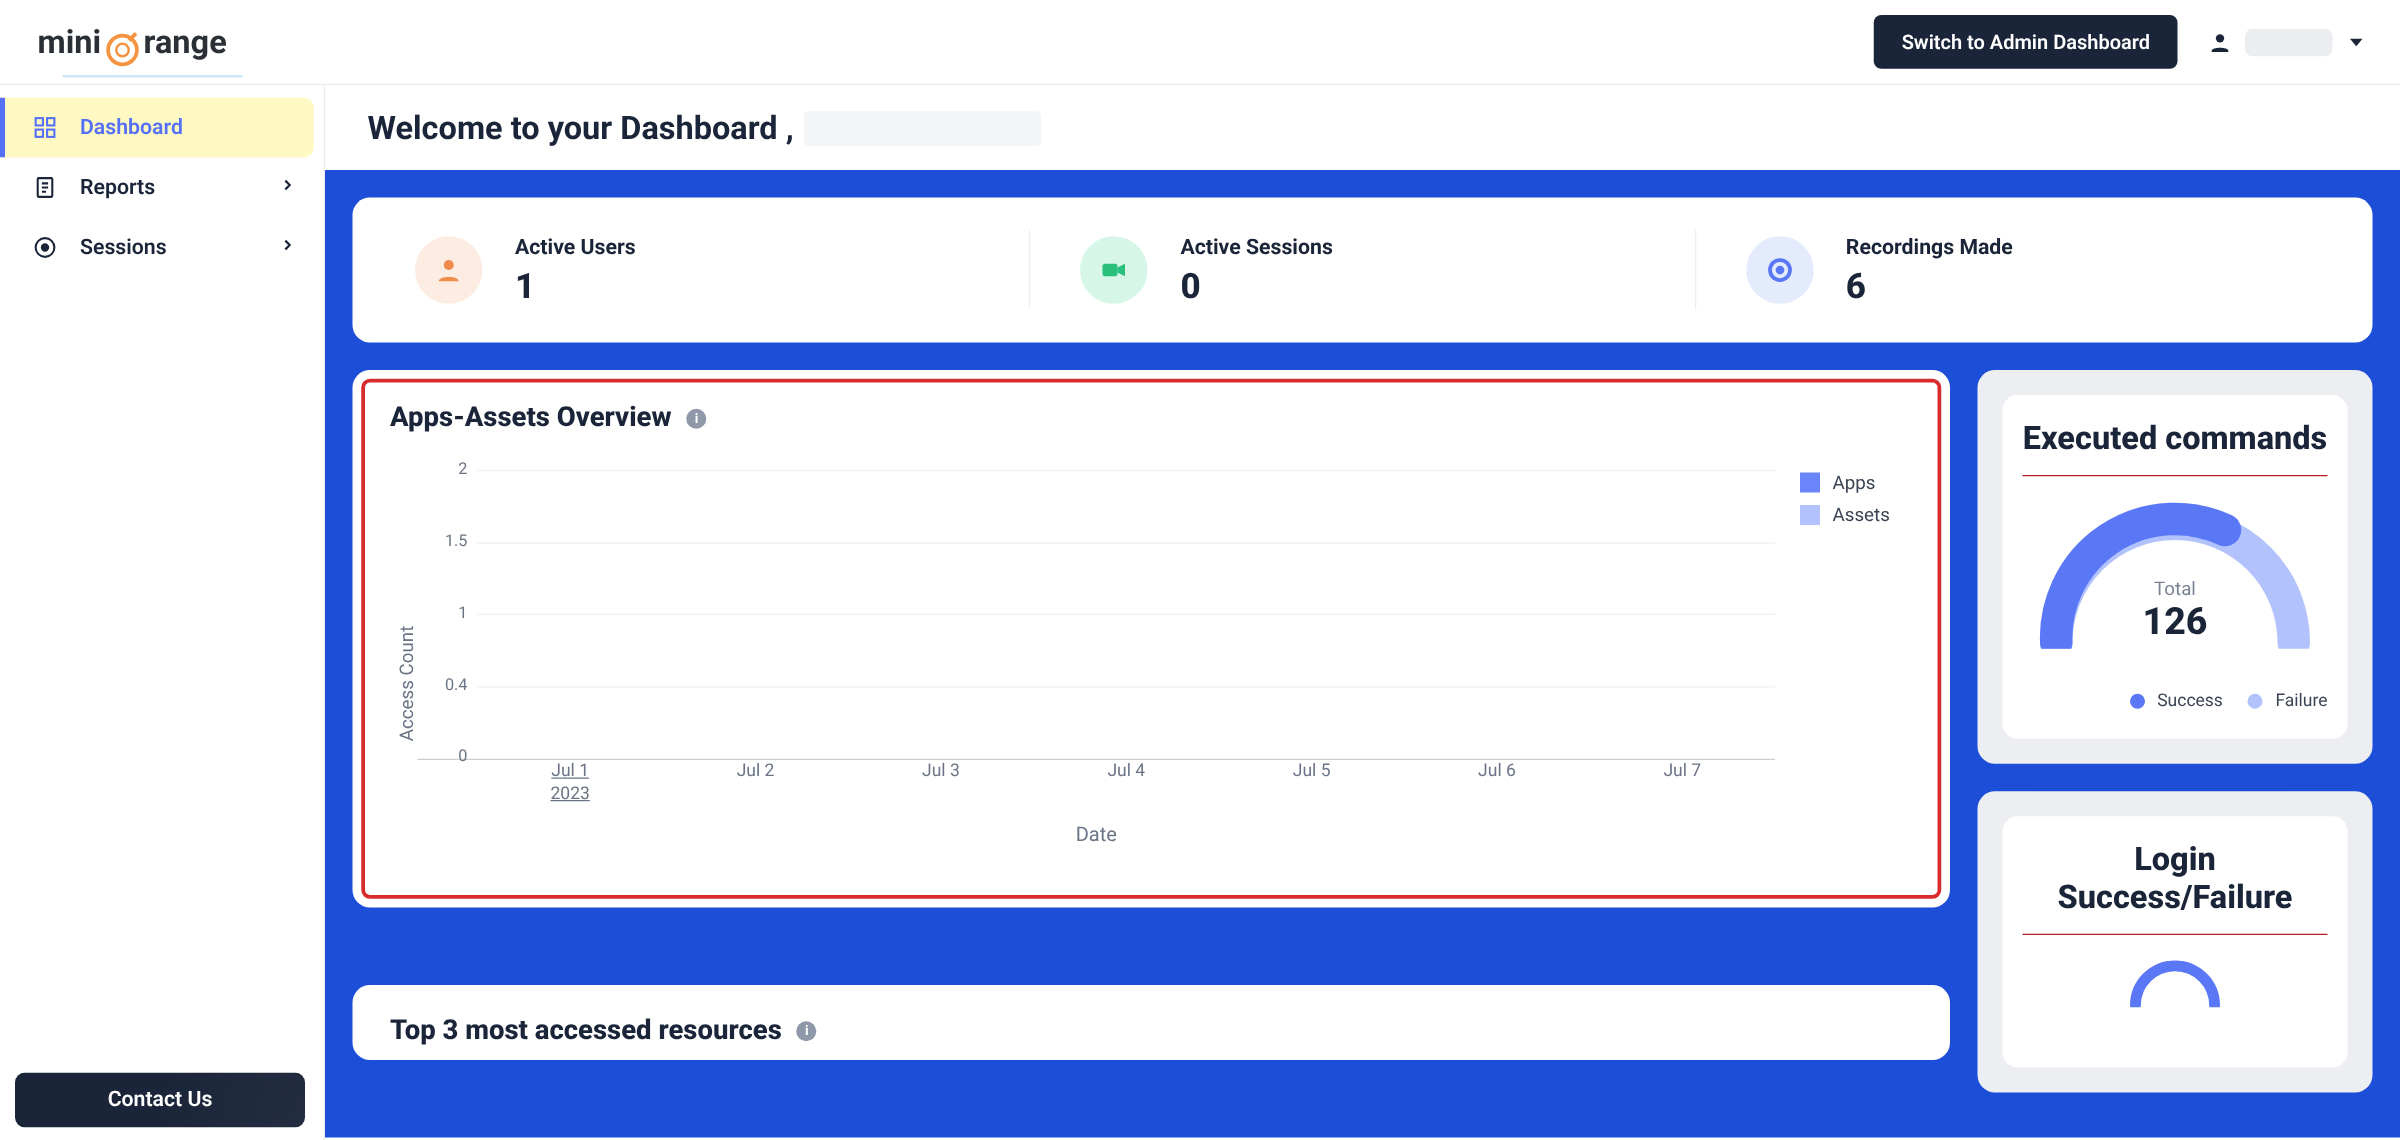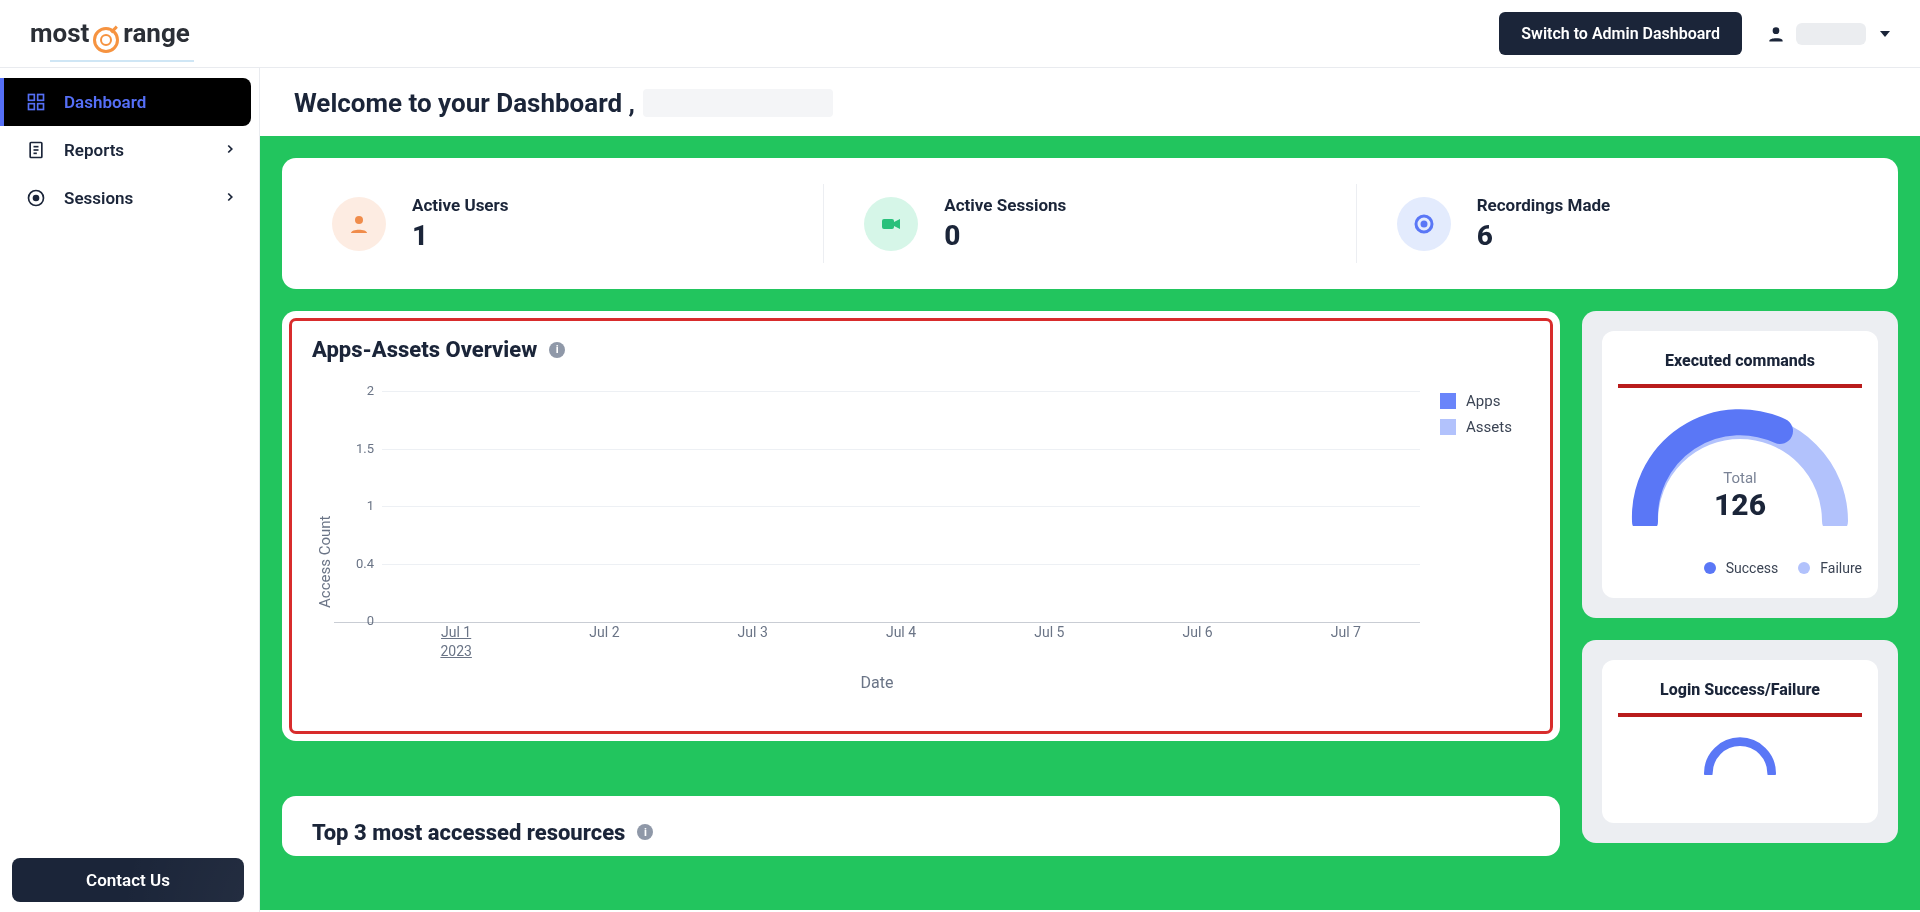--- a/index.html
+++ b/index.html
@@ -16,30 +16,30 @@
   .user-area { display: flex; align-items: center; margin-left: 24px; gap: 10px; }
   .user-icon-wrap { width: 20px; height: 20px; display:flex; align-items:center; justify-content:center;}
   .user-name-chip { background: #ebedf0; border-radius: 6px; padding: 6px 14px; min-width: 70px; min-height: 22px; }
   .caret-down { width: 0; height: 0; border-left: 5px solid transparent; border-right: 5px solid transparent; border-top: 6px solid #1b2539; margin-left: 4px; }
 
   
   .shell { display: flex; height: calc(912px - 68px); }
   .sidebar { width: 260px; border-right: 1px solid #e9ebef; padding-top: 8px; position: relative; }
   .nav-search-underline { height: 2px; width: 144px; background: #cfe6f5; margin: -16px 0 16px 50px; }
   .nav-item { display: flex; align-items: center; gap: 18px; padding: 14px 22px; font-size: 17px; font-weight: 600; color: #1b2539; cursor: pointer; border-left: 4px solid transparent; position: relative; }
-  .nav-item.active { background: #000000; color: #556ff6; border-left-color: #556ff6; border-radius: 0 8px 8px 0; margin-right: 8px; }
+  .nav-item.active { background: #fef9c3; color: #556ff6; border-left-color: #556ff6; border-radius: 0 8px 8px 0; margin-right: 8px; }
   .nav-item .chev { margin-left: auto; color: #1b2539; }
   .nav-icon { width: 20px; height: 20px; display:flex; align-items:center; justify-content:center; }
   .contact-us { position: absolute; bottom: 10px; left: 12px; width: 232px; background: #1b2539; color: #fff; text-align: center; padding: 12px 0; border-radius: 8px; font-weight: 600; font-size: 17px; cursor: pointer; background-image: radial-gradient(circle at 120% 120%, rgba(255,255,255,0.05) 0, transparent 60%);}
   
   .main { flex: 1; background: #fff; overflow: hidden; }
   .welcome { padding: 20px 34px 18px; font-size: 26px; font-weight: 700; color: #1b2539; display:flex; align-items:center; gap:8px;}
   .welcome .redact { display:inline-block; background:#f4f5f7; width:190px; height:28px; border-radius:4px; }
 
-  .content { background: #22c55e; padding: 22px; display: grid; grid-template-columns: 1fr 316px; grid-template-rows: auto auto auto; gap: 22px; height: calc(100% - 70px); }
+  .content { background: #1d4ed8; padding: 22px; display: grid; grid-template-columns: 1fr 316px; grid-template-rows: auto auto auto; gap: 22px; height: calc(100% - 70px); }
   
   
   .stats-row { grid-column: 1 / -1; background: #fff; border-radius: 14px; display: flex; padding: 26px 10px; }
   .stat { flex: 1; display: flex; align-items: center; gap: 26px; padding: 0 40px; }
   .stat + .stat { border-left: 1px solid #eceef2; }
   .stat-icon { width: 54px; height: 54px; border-radius: 50%; display: flex; align-items: center; justify-content: center; }
   .ic-orange { background: #fdece2; }
   .ic-green  { background: #d6f6e8; }
   .ic-blue   { background: #e3ebfd; }
   .stat-label { font-size: 17px; font-weight: 700; color: #1b2539; }
@@ -68,41 +68,41 @@
   .xlabel { text-align:center; color:#6a7486; font-size:16px; margin-top:6px;}
   .legend { width:110px; padding-left:20px; font-size:15px; color:#3b4454;}
   .legend-row{display:flex;align-items:center;gap:10px;margin-bottom:8px;}
   .swatch{width:16px;height:16px;}
   .sw-apps{background:#6a85fa;} .sw-assets{background:#b2c2fc;}
 
   
   .right-col { grid-column: 2; grid-row: 2 / span 2; display:flex; flex-direction:column; gap: 22px;}
   .right-col .gcard-wrap { background:#eceef2; border-radius:14px; padding:20px;}
   .gcard { background:#fff; border-radius:12px; padding:20px 16px 14px; text-align:center;}
-  .gcard h3 { font-size:16px; font-weight:800; color:#1b2539; padding-bottom:14px; border-bottom:4px solid #b91c1c; margin-bottom:18px;}
+  .gcard h3 { font-size:26px; font-weight:800; color:#1b2539; padding-bottom:14px; border-bottom:1px solid #b91c1c; margin-bottom:18px;}
   .gauge { position:relative; width:230px; height:120px; margin:0 auto 34px; }
   .gauge svg{width:100%;height:100%;}
   .gauge-text{position:absolute; left:0; right:0; bottom:4px; }
   .gauge-text .t1{font-size:15px; color:#7a8396;}
   .gauge-text .t2{font-size:30px; font-weight:800; color:#1b2539;}
   .glegend{display:flex; justify-content:flex-end; gap:20px; font-size:14px; color:#3b4454;}
   .dot{width:12px;height:12px;border-radius:50%;}
   .d-blue{background:#5a77f6;} .d-lblue{background:#b2c2fc;}
   .truncated .gauge{height:40px; overflow:hidden;}
   .truncated .gauge svg{margin-top:0;}
 
   
   .bottom-card { grid-column:1; background:#fff; border-radius:14px; padding:24px 30px 0; height:60px; display:flex; flex-direction:column; overflow:hidden;}
 </style>
 </head>
 <body>
 
 <div class="header">
   <div class="logo">
-    <span>most</span>
+    <span>mini</span>
     <span class="logo-o"></span>
     <span>range</span>
   </div>
   <div class="header-spacer"></div>
   <button class="admin-btn">Switch to Admin Dashboard</button>
   <div class="user-area">
     <span class="user-icon-wrap">
       <svg viewBox="0 0 24 24" width="20" height="20" fill="#1b2539">
           <circle cx="12" cy="8" r="4"></circle>
           <path d="M4 20c0-4 16-4 16 0v1H4z"></path>

